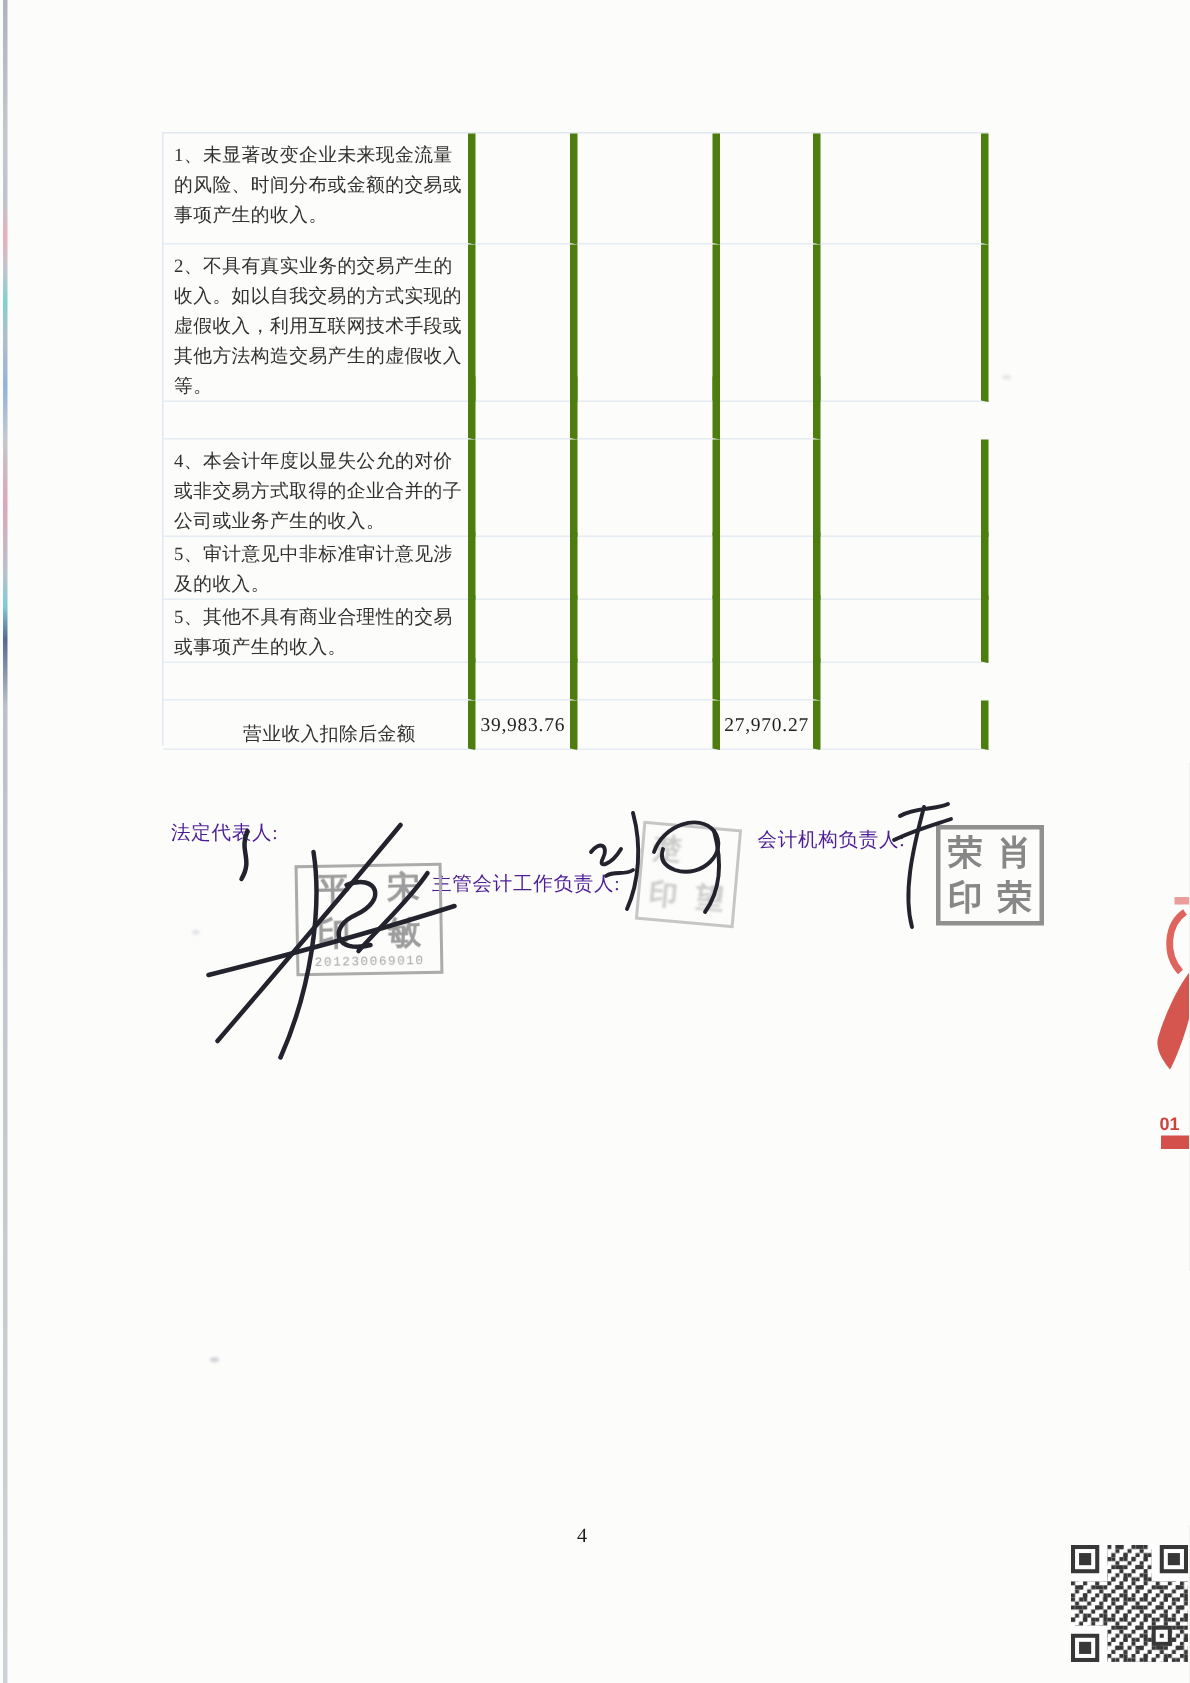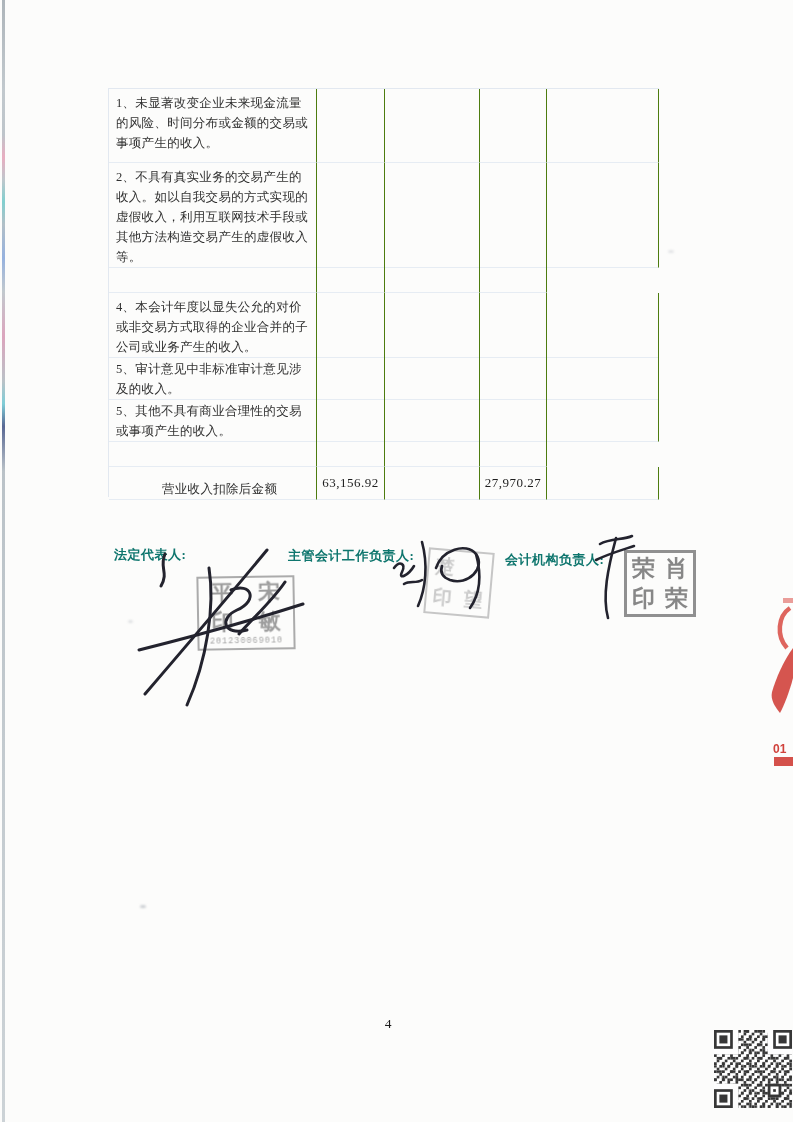--- a/index.html
+++ b/index.html
@@ -23,44 +23,44 @@
       #b6bfc5 70%, #c0c8cd 100%);
     opacity:.8;
   }
   
   .fin-table{
     position:absolute;left:108px;top:88px;width:550px;
     border-top:1px solid #e2e8f0;border-left:1px solid #e2e8f0;
   }
   .t-row{display:grid;grid-template-columns:208px 68px 95px 67px 112px;}
   .cell{
-    border-right:1px solid #4d7c0f;border-bottom:1px solid #e6ecf3;
+    border-right:5px solid #4d7c0f;border-bottom:1px solid #e6ecf3;
     box-sizing:border-box;
   }
   .lbl{
     padding:4px 4px 0 7px;
     font-size:12.5px;line-height:20px;
     font-weight:500;letter-spacing:.3px;color:#303030;
   }
   .amt{
     display:flex;align-items:center;justify-content:center;
     font-size:13px;color:#1f1f1f;letter-spacing:.5px;
     font-family:"Liberation Serif","DejaVu Serif",serif;
   }
   .r0{height:74px}.r1{height:88px}.r2{height:42px}.r3{height:62px}
   .r4{height:42px}.r5{height:42px}.r6{height:28px}.r7{height:44px}.r8{height:30px}
   .indent-sub .lbl{text-indent:34px;padding-top:5px;}
   .indent-final .lbl{text-indent:46px;padding-top:12px;}
   
   .sig-label{
-    position:absolute;font-size:13px;font-weight:700;color:#0f766e;
+    position:absolute;font-size:13px;font-weight:400;color:#4c1d95;
     letter-spacing:.5px;white-space:nowrap;
   }
   .lab1{left:114px;top:546px;}
-  .lab2{left:288px;top:547px;}
+  .lab2{left:288px;top:580px;}
   .lab3{left:505px;top:551px;text-align:right;}
   .sig-svg{position:absolute;}
   .sig1{left:135px;top:542px;width:170px;height:165px;}
   .sig2{left:392px;top:534px;width:115px;height:78px;}
   .sig3{left:594px;top:534px;width:42px;height:88px;}
   
   .stamp{
     position:absolute;box-sizing:border-box;
     display:flex;flex-direction:column;justify-content:center;
   }
@@ -164,21 +164,21 @@
     <div class="t-row r6 indent-sub">
       <div class="cell amt"></div>
       <div class="cell"></div>
       <div class="cell amt"></div>
       <div class="cell"></div>
     </div>
 
 
     <div class="t-row r8 indent-final">
       <div class="cell lbl">营业收入扣除后金额</div>
-      <div class="cell amt">63,156.92</div>
+      <div class="cell amt">39,983.76</div>
       <div class="cell"></div>
       <div class="cell amt">27,970.27</div>
       <div class="cell"></div>
     </div>
   </div>
 
   <span class="sig-label lab1">法定代表人:</span>
   <span class="sig-label lab2">主管会计工作负责人:</span>
   <span class="sig-label lab3">会计机构负责人:</span>
 

